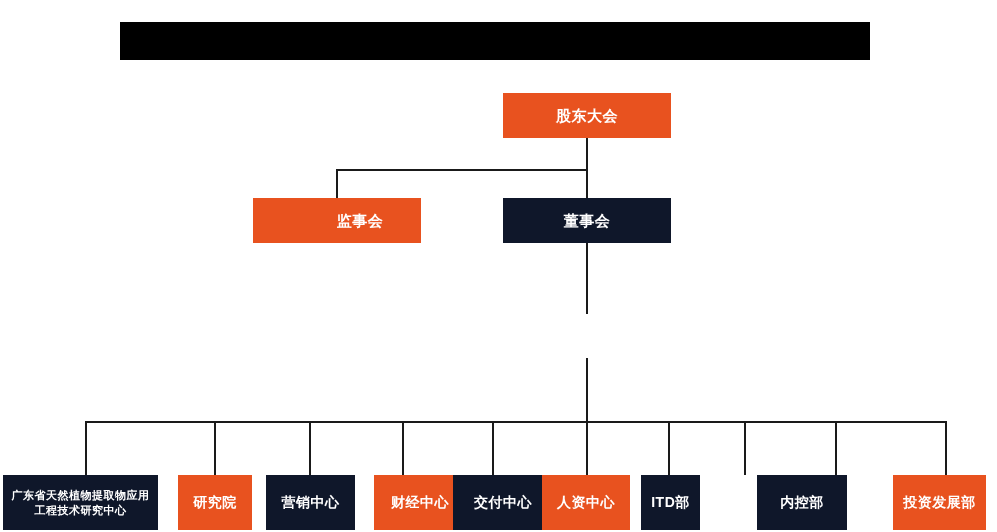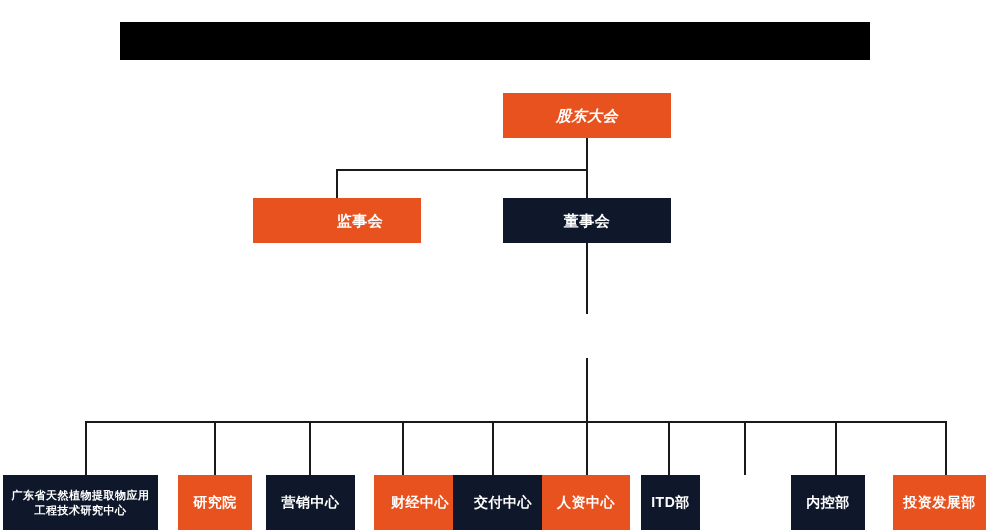--- a/index.html
+++ b/index.html
@@ -45,21 +45,21 @@
     width: 100%;
     padding: 0 3px;
     box-sizing: border-box;
   }
   
   .tier-node {
     width: 168px;
     height: 45px;
     font-size: 15px;
   }
-  #node-shareholders { left: 503px; top: 93px; font-style: italic; }
+  #node-shareholders { left: 503px; top: 93px; }
   #node-supervisors  { left: 253px; top: 198px; padding-left: 46px; }
   #node-directors    { left: 503px; top: 198px; }
   #node-management   { left: 503px; top: 313px; }
 
   
   .leaf {
     top: 475px;
     height: 55px;
     font-size: 14px;
   }
@@ -128,20 +128,20 @@
   </div>
   <div class="node secondary leaf" style="left:453px; width:100px;">
     <span class="node-label">交付中心</span>
   </div>
   <div class="node primary leaf" style="left:542px; width:88px;">
     <span class="node-label">人资中心</span>
   </div>
   <div class="node secondary leaf" style="left:641px; width:59px;">
     <span class="node-label">ITD部</span>
   </div>
-  <div class="node secondary leaf" style="left:791px; width:74px;text-align:center;">
+  <div class="node secondary leaf" style="left:757px; width:90px;text-align:center;">
     <span class="node-label">内控部</span>
   </div>
   <div class="node primary leaf" style="left:893px; width:93px;">
     <span class="node-label">投资发展部</span>
   </div>
 
 </div>
 
 </body></html>

